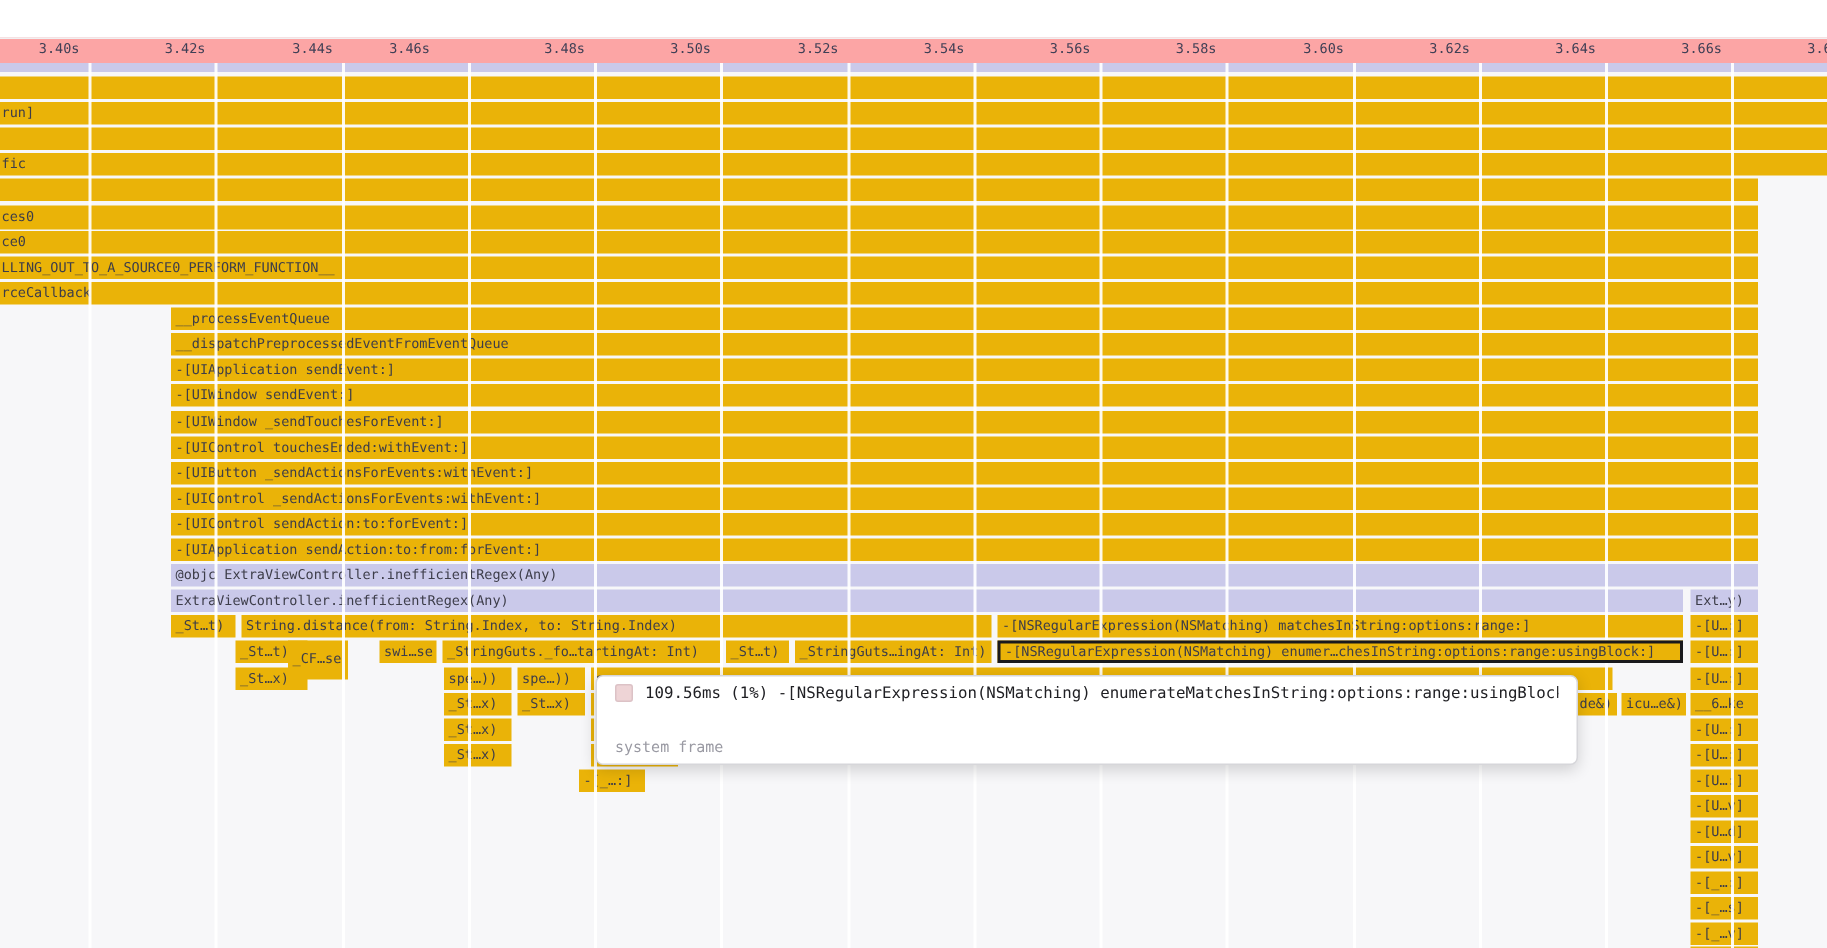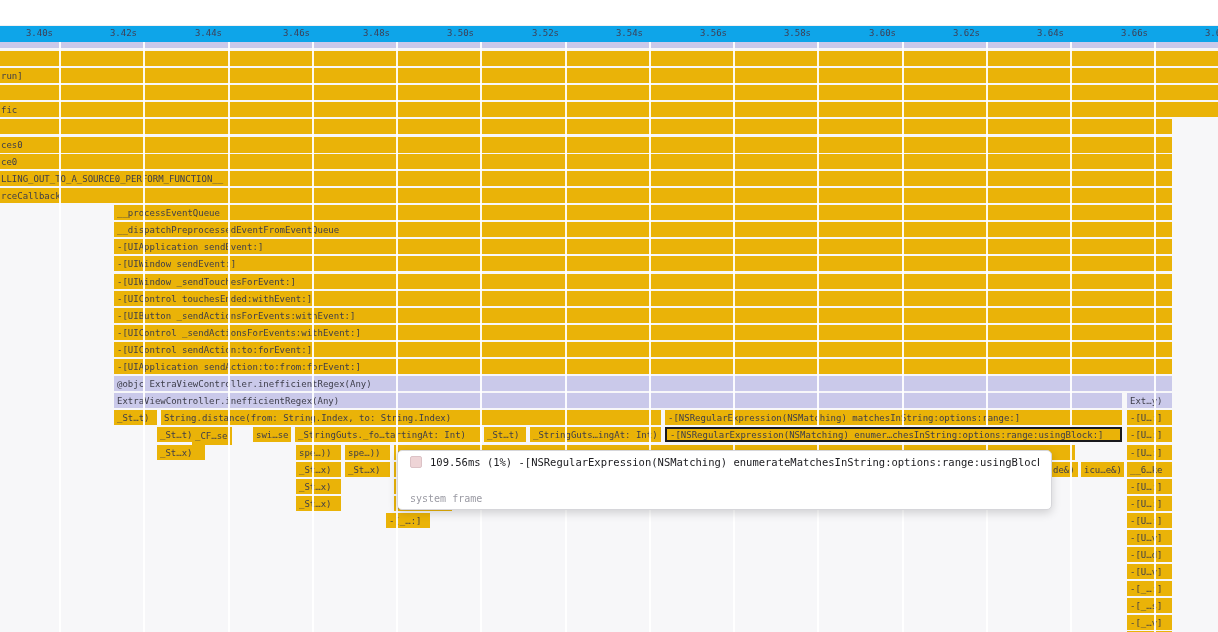--- a/index.html
+++ b/index.html
@@ -1,20 +1,20 @@
 <!DOCTYPE html>
 <html><head>
 <meta charset="utf-8">
 <style>
   html,body{margin:0;padding:0;}
   body{width:1218px;height:632px;overflow:hidden;background:#ffffff;
        font-family:"DejaVu Sans Mono",monospace;}
   .stage{position:relative;width:1218px;height:632px;overflow:hidden;}
   .toolbar-space{position:absolute;top:0;left:0;width:1218px;height:25px;background:#ffffff;z-index:4;}
-  .ruler{position:absolute;top:25px;left:0;width:1218px;height:16px;background:#0ea5e9;
+  .ruler{position:absolute;top:25px;left:0;width:1218px;height:16px;background:#fca5a5;
          border-top:1px solid #f0f0f2;z-index:4;overflow:hidden;}
   .ruler-label{position:absolute;top:2px;width:58px;text-align:right;font-size:9px;
                color:#3f3f55;white-space:pre;}
   .flame-bg{position:absolute;top:41px;left:0;width:1218px;height:591px;background:#f7f7f9;z-index:0;}
   .blk{position:absolute;box-sizing:border-box;display:flex;align-items:center;
        font-size:9px;color:#3d3d49;padding-left:3px;overflow:hidden;white-space:pre;z-index:1;}
   .blk.pink{background:#eab308;}
   .blk.purple{background:#cac9ea;}
   .blk.x0{padding-left:1px;}
   .blk.sel{border:2px solid #19191d;z-index:3;}
@@ -30,21 +30,21 @@
 </style>
 </head>
 <body>
 
 <div class="stage">
   <div class="toolbar-space"></div>
   <div class="ruler" id="ruler">
       <span class="ruler-label" style="left: -5px;">3.40s</span>
       <span class="ruler-label" style="left: 79px;">3.42s</span>
       <span class="ruler-label" style="left: 164px;">3.44s</span>
-      <span class="ruler-label" style="left: 252px;">3.46s</span>
+      <span class="ruler-label" style="left: 244px; text-align: center;">3.46s</span>
       <span class="ruler-label" style="left: 332px;">3.48s</span>
       <span class="ruler-label" style="left: 416px;">3.50s</span>
       <span class="ruler-label" style="left: 501px;">3.52s</span>
       <span class="ruler-label" style="left: 585px;">3.54s</span>
       <span class="ruler-label" style="left: 669px;">3.56s</span>
       <span class="ruler-label" style="left: 753px;">3.58s</span>
       <span class="ruler-label" style="left: 838px;">3.60s</span>
       <span class="ruler-label" style="left: 922px;">3.62s</span>
       <span class="ruler-label" style="left: 1006px;">3.64s</span>
       <span class="ruler-label" style="left: 1090px;">3.66s</span>
@@ -73,21 +73,21 @@
       <div class="blk pink" style="left: 114px; top: 342px; width: 1058px; height: 15px;">-[UIControl sendAction:to:forEvent:]</div>
       <div class="blk pink" style="left: 114px; top: 359px; width: 1058px; height: 15px;">-[UIApplication sendAction:to:from:forEvent:]</div>
       <div class="blk purple" style="left: 114px; top: 376px; width: 1058px; height: 15px;">@objc ExtraViewController.inefficientRegex(Any)</div>
       <div class="blk purple" style="left: 114px; top: 393px; width: 1008px; height: 15px;">ExtraViewController.inefficientRegex(Any)</div>
       <div class="blk purple" style="left: 1127px; top: 393px; width: 45px; height: 15px;">Ext…y)</div>
       <div class="blk pink" style="left: 114px; top: 410px; width: 43px; height: 15px;">_St…t)</div>
       <div class="blk pink" style="left: 161px; top: 410px; width: 500px; height: 15px;">String.distance(from: String.Index, to: String.Index)</div>
       <div class="blk pink" style="left: 665px; top: 410px; width: 457px; height: 15px;">-[NSRegularExpression(NSMatching) matchesInString:options:range:]</div>
       <div class="blk pink" style="left: 1127px; top: 410px; width: 45px; height: 15px;">-[U…:]</div>
       <div class="blk pink" style="left: 157px; top: 427px; width: 48px; height: 15px;">_St…t)</div>
-      <div class="blk pink" style="left: 192px; top: 427px; width: 40px; height: 18px; text-align: right;">_CF…se</div>
+      <div class="blk pink" style="left: 192px; top: 427px; width: 40px; height: 26px; text-align: right;">_CF…se</div>
       <div class="blk pink" style="left: 253px; top: 427px; width: 38px; height: 15px;">swi…se</div>
       <div class="blk pink" style="left: 295px; top: 427px; width: 185px; height: 15px;">_StringGuts._fo…tartingAt: Int)</div>
       <div class="blk pink" style="left: 484px; top: 427px; width: 42px; height: 15px;">_St…t)</div>
       <div class="blk pink" style="left: 530px; top: 427px; width: 131px; height: 15px;">_StringGuts…ingAt: Int)</div>
       <div class="blk pink sel" style="left: 665px; top: 427px; width: 457px; height: 15px;">-[NSRegularExpression(NSMatching) enumer…chesInString:options:range:usingBlock:]</div>
       <div class="blk pink" style="left: 1127px; top: 427px; width: 45px; height: 15px;">-[U…:]</div>
       <div class="blk pink" style="left: 157px; top: 445px; width: 48px; height: 15px;">_St…x)</div>
       <div class="blk pink" style="left: 296px; top: 445px; width: 45px; height: 15px;">spe…))</div>
       <div class="blk pink" style="left: 345px; top: 445px; width: 45px; height: 15px;">spe…))</div>
       <div class="blk pink" style="left: 394px; top: 445px; width: 681px; height: 15px;">s…</div>

